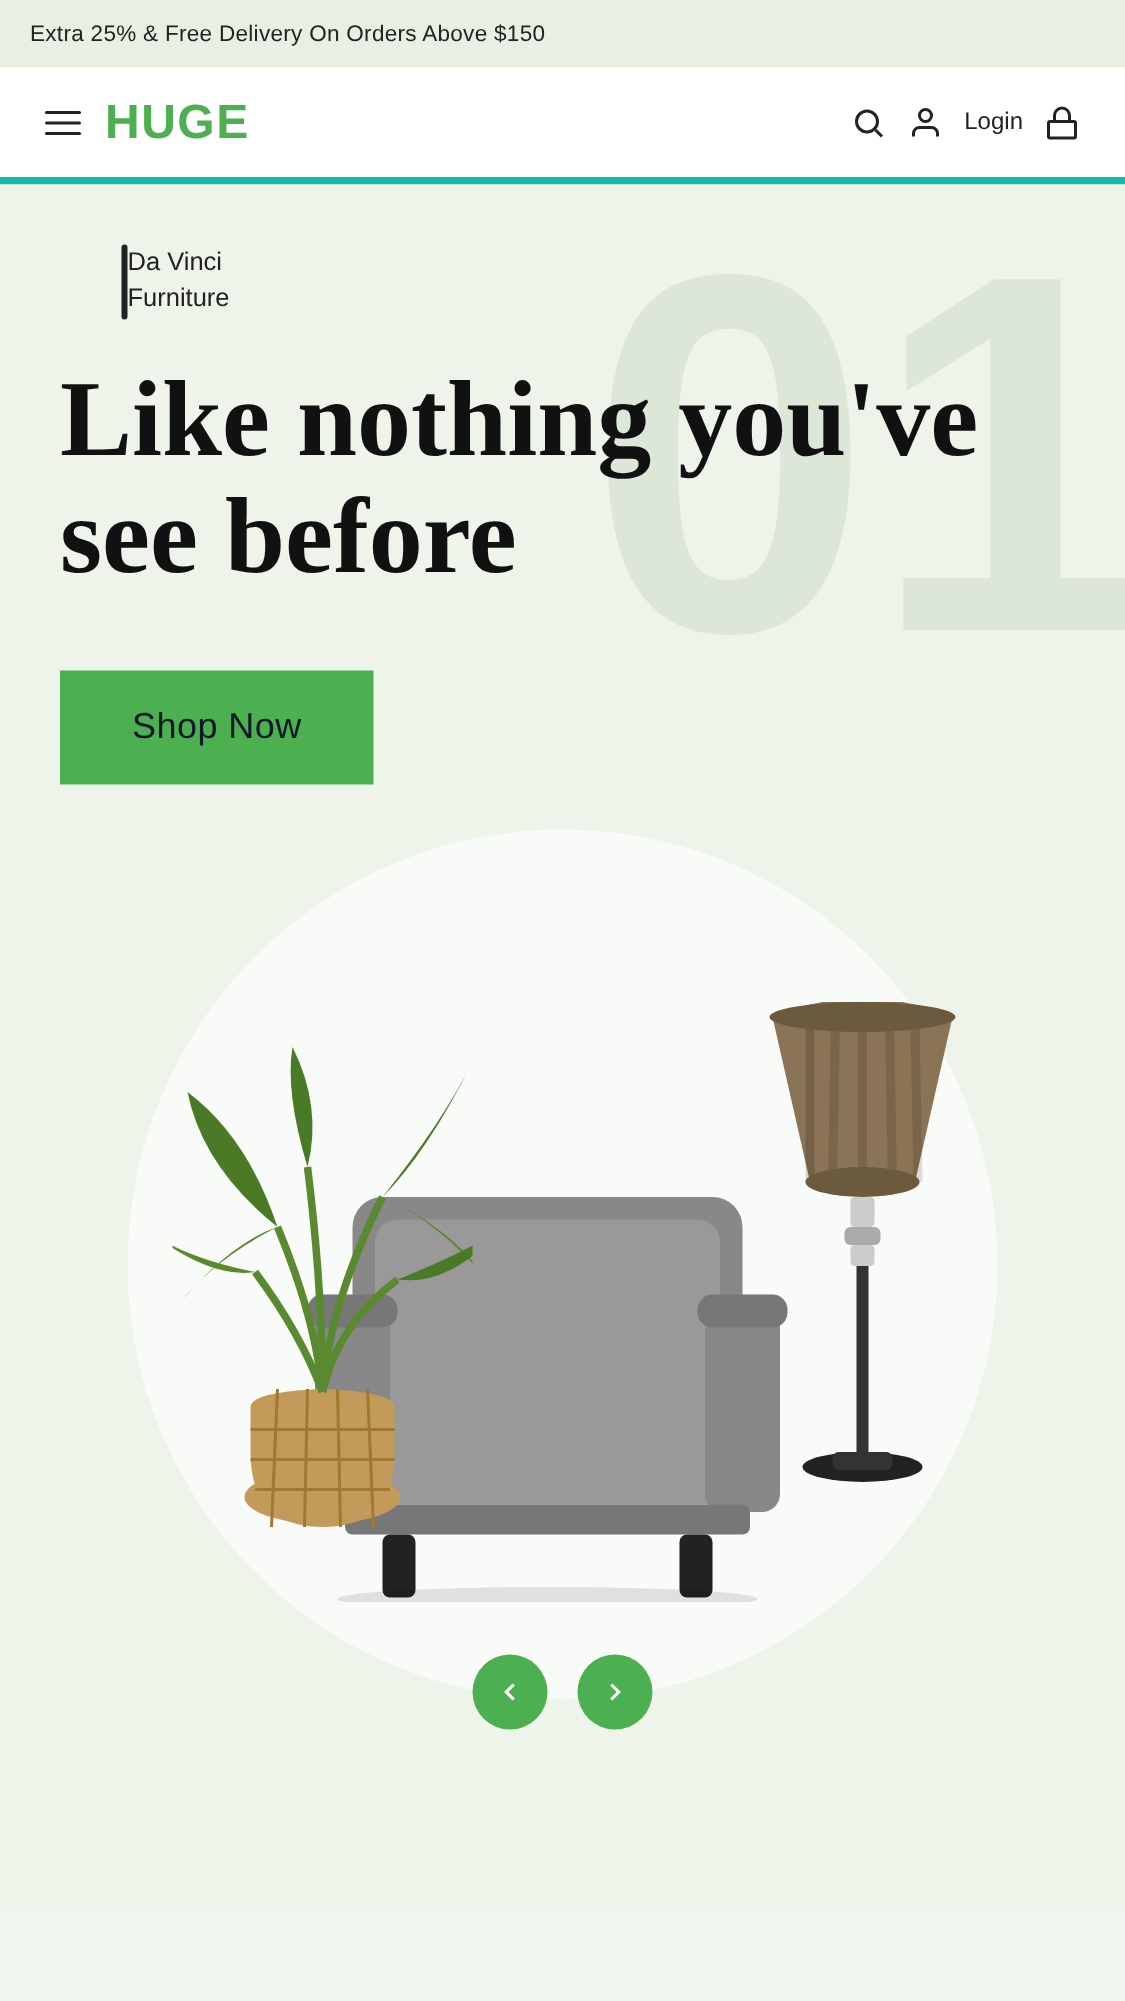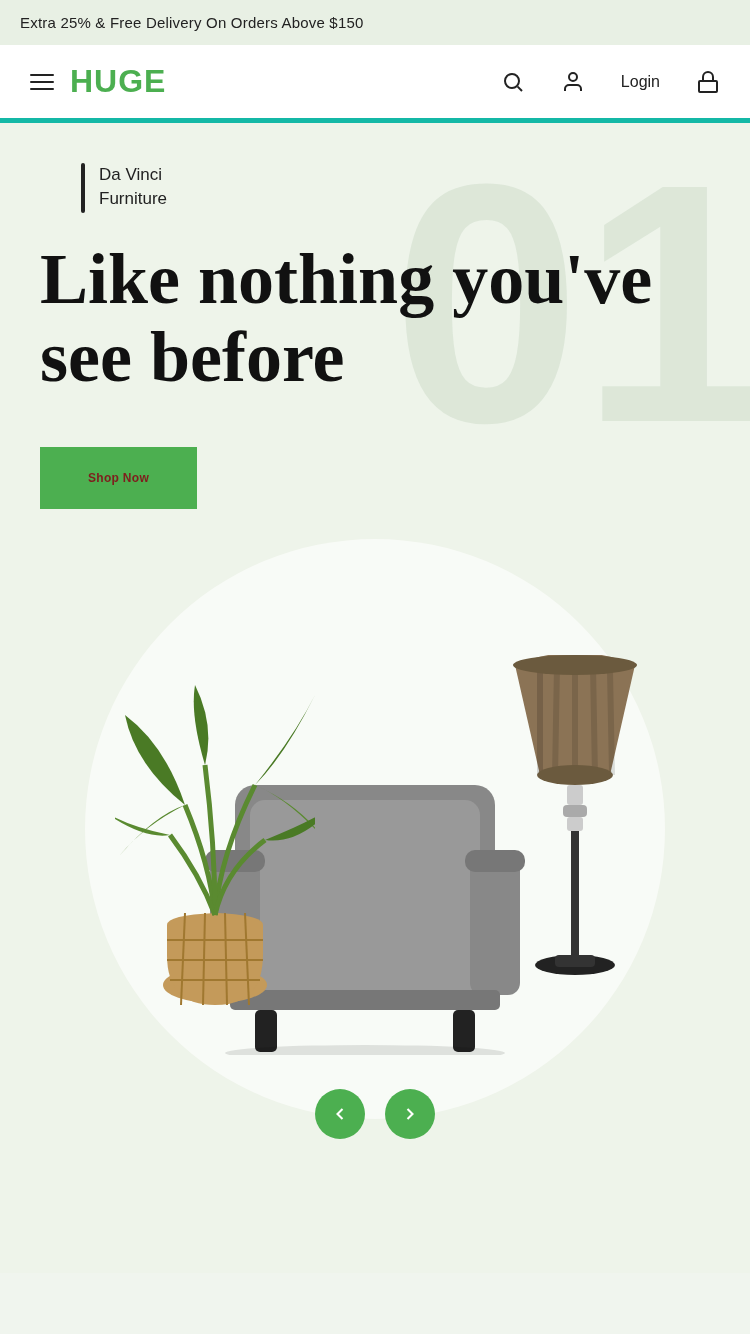--- a/index.html
+++ b/index.html
@@ -50,21 +50,21 @@
       font-size: 32px;
       font-weight: 900;
       color: #4caf50;
       font-family: Arial Black, Arial, sans-serif;
       letter-spacing: 1px;
       flex: 1;
     }
     .header-icons {
       display: flex;
       align-items: center;
-      gap: 36px;
+      gap: 14px;
       text-align: right;
     }
     .header-icon {
       cursor: pointer;
       color: #222;
       display: flex;
       align-items: center;
     }
     .header-login {
       font-size: 16px;
@@ -101,21 +101,20 @@
       line-height: 1;
       user-select: none;
       pointer-events: none;
       z-index: 0;
     }
 
     
     .brand-label {
       display: flex;
       align-items: stretch;
-      gap: 14px;
       margin-bottom: 28px;
       position: relative;
       z-index: 1;
       margin-top: 10px;
       padding-left: 41px;
     }
     .brand-label-bar {
       width: 4px;
       background: #222;
       border-radius: 2px;
@@ -139,23 +138,23 @@
       margin-bottom: 50px;
       position: relative;
       z-index: 1;
       max-width: 680px;
     }
 
     
     .shop-now-btn {
       display: inline-block;
       background: #4caf50;
-      color: #7f1d1d;
-      font-size: 12px;
-      font-weight: 700;
+      color: #0f172a;
+      font-size: 24px;
+      font-weight: 400;
       font-family: Arial, sans-serif;
       padding: 24px 48px;
       cursor: pointer;
       border: none;
       position: relative;
       z-index: 1;
       letter-spacing: 0.3px;
     }
 
     

